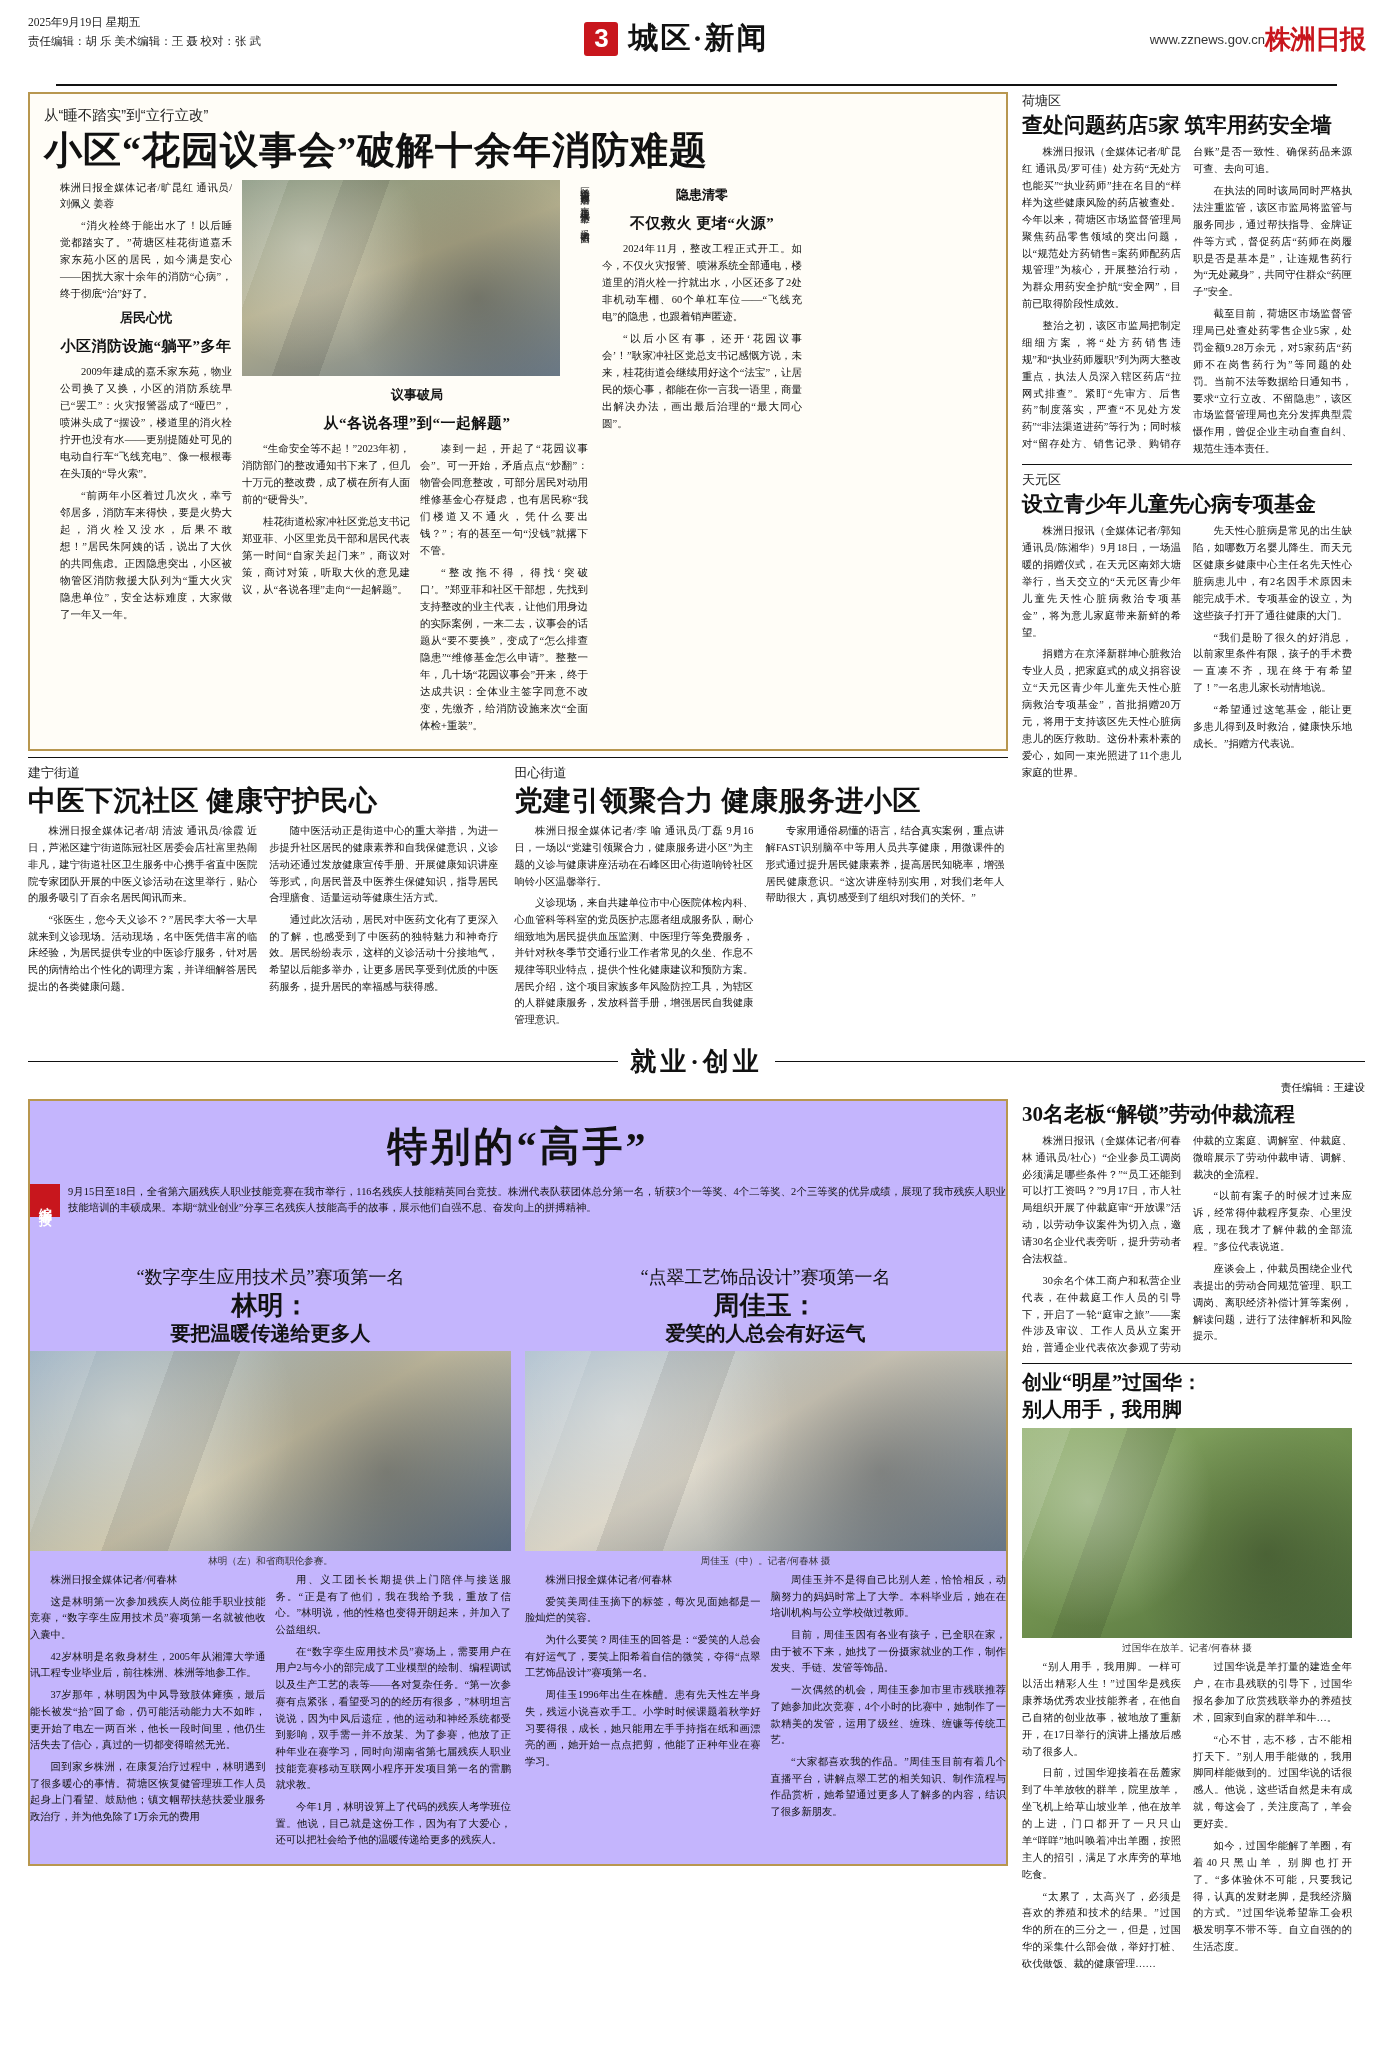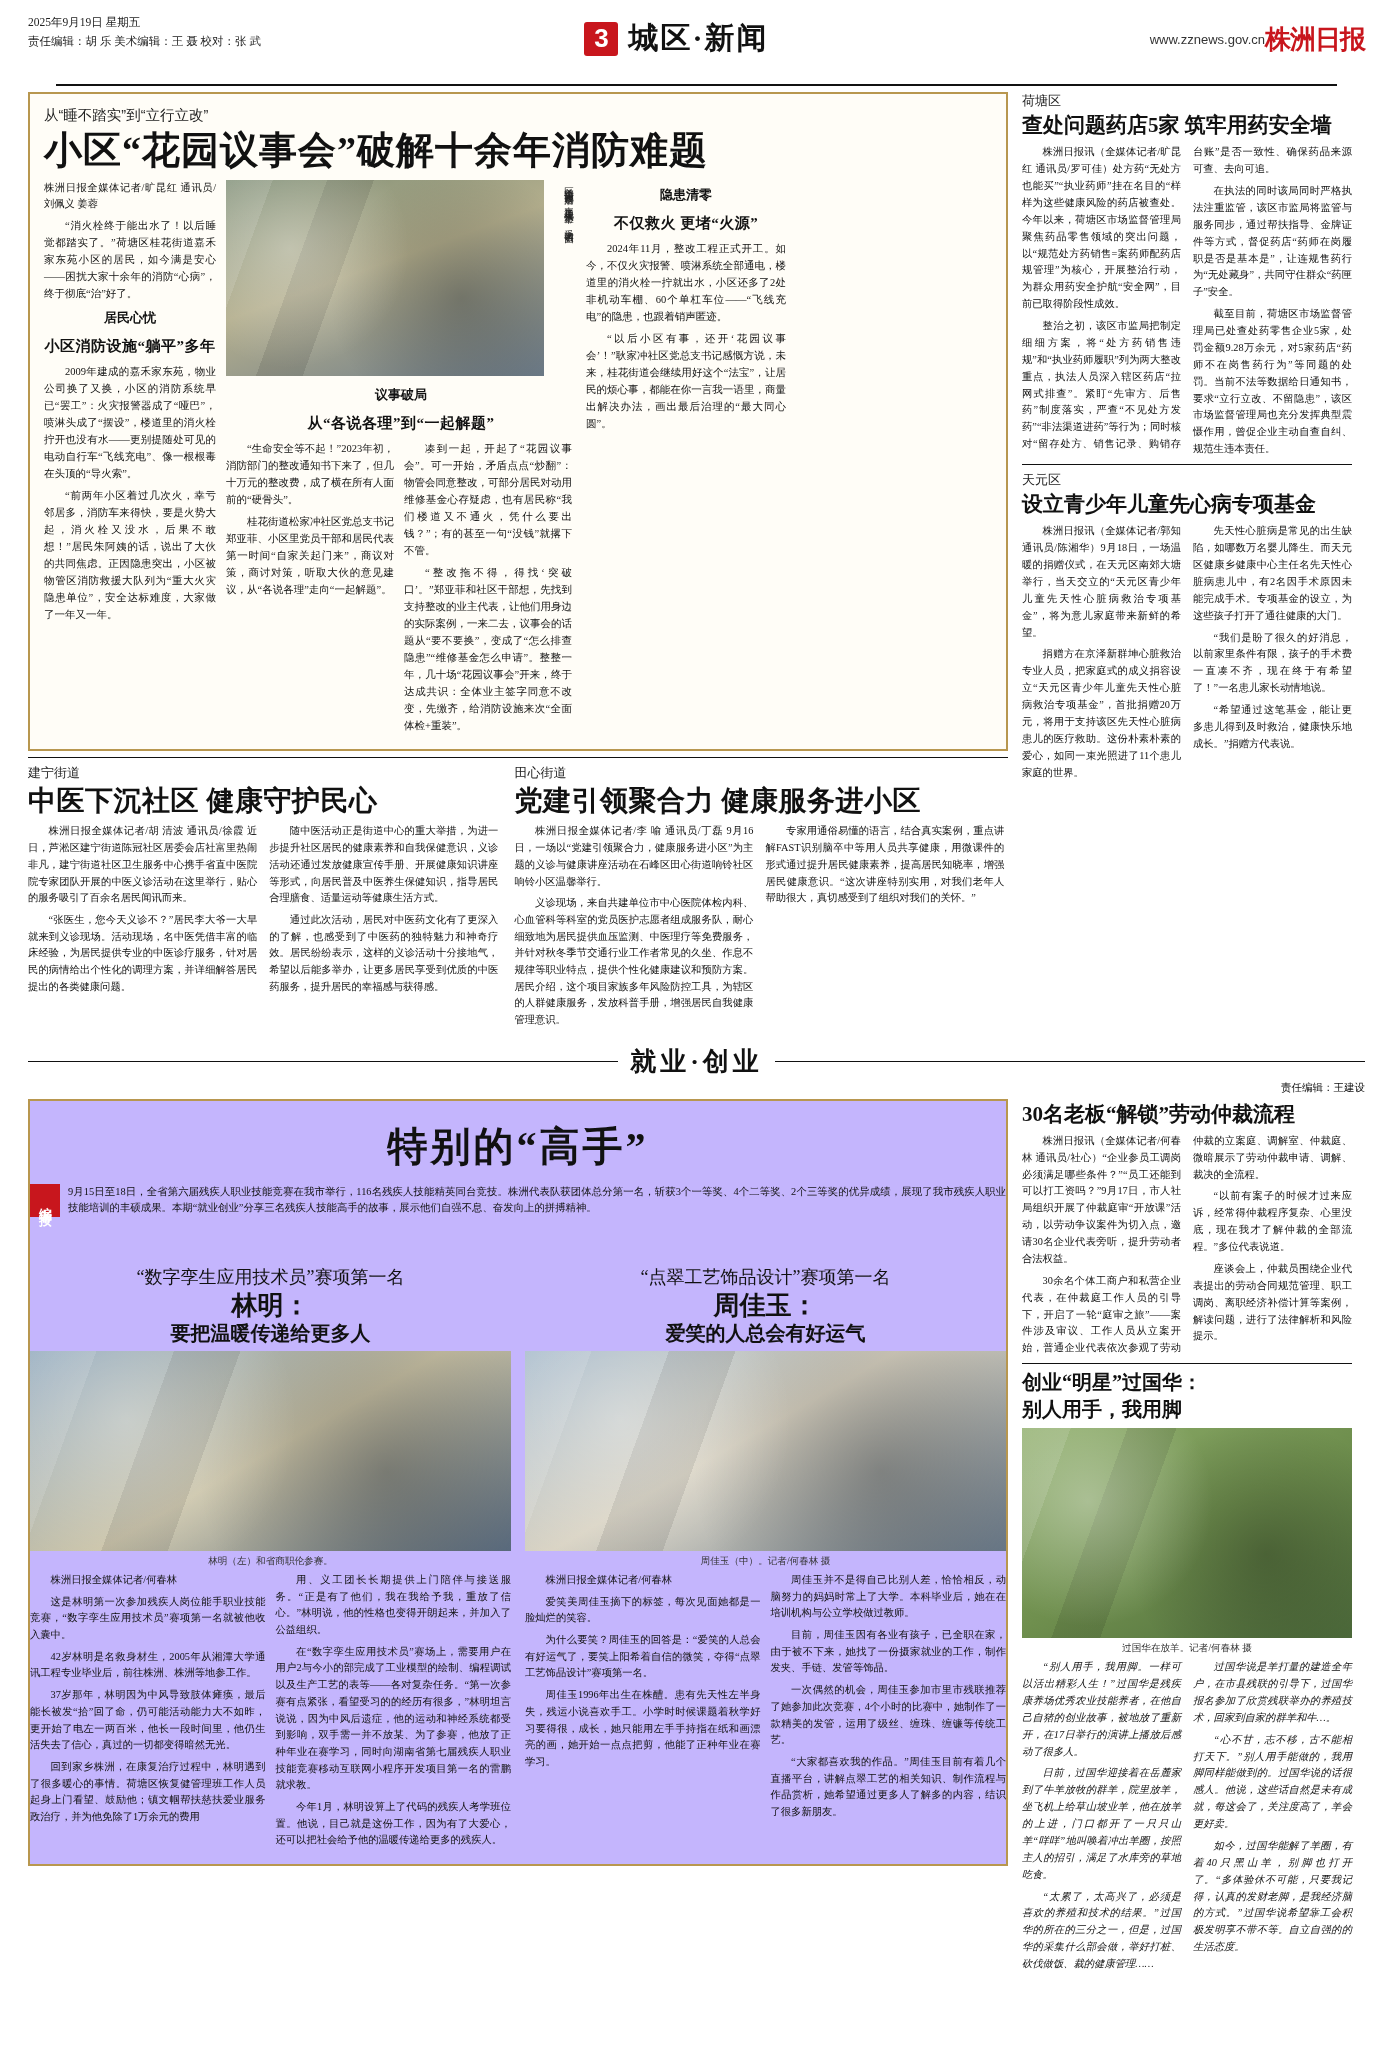--- a/index.html
+++ b/index.html
@@ -39,21 +39,21 @@
 
   .hr-thin { height:1px; background:#111; margin:6px 0; }
 
   
   .feature-box { border:2px solid #b8974f; padding:12px 14px 10px 14px; background:#fffdf7; }
   .feat-kicker { font-size:14.5px; color:#222; margin-bottom:4px; font-family:"Liberation Sans", sans-serif; }
   .feat-head { font-size:38px; font-weight:bold; letter-spacing:1px; line-height:1.12; margin:2px 0 8px 0; }
   .feat-body { display:flex; gap:10px; }
   .fb-col { font-size:10.5px; line-height:1.62; text-align:justify; color:#111; }
   .fb-col p { margin:0 0 5px 0; text-indent:2em; }
-  .fb-c1 { width:172px; }
+  .fb-c1 { width:172px;margin-left:16px; }
   .fb-c2 { width:350px; }
   .fb-c3 { width:200px; }
   .sub-h { font-size:15px; font-weight:bold; text-align:center; margin:6px 0 5px 0; letter-spacing:0.5px; }
   .sub-h2 { font-size:13px; font-weight:bold; text-align:center; margin:4px 0 4px 0; }
   .photo {
     background:linear-gradient(160deg,#7e8d74,#b3ae8d 45%,#6d7c8a);
     position:relative; overflow:hidden;
   }
   .photo.ph1 { height:196px; }
   .photo::after {
@@ -315,21 +315,21 @@
         <p>“以前有案子的时候才过来应诉，经常得仲裁程序复杂、心里没底，现在我才了解仲裁的全部流程。”多位代表说道。</p>
         <p>座谈会上，仲裁员围绕企业代表提出的劳动合同规范管理、职工调岗、离职经济补偿计算等案例，解读问题，进行了法律解析和风险提示。</p>
       </div>
 
       <div class="hr-thin"></div>
 
       <div class="right-head two">创业“明星”过国华：</div>
       <div class="right-head two" style="margin-top:-4px;">别人用手，我用脚</div>
       <div class="photo ph4"></div>
       <div class="pcap">过国华在放羊。记者/何春林  摄</div>
-      <div class="rcol" style="column-count:2; column-gap:12px;font-style:italic;">
+      <div class="rcol" style="column-count:2; column-gap:12px;">
         <p>“别人用手，我用脚。一样可以活出精彩人生！”过国华是残疾康养场优秀农业技能养者，在他自己自猪的创业故事，被地放了重新开，在17日举行的演讲上播放后感动了很多人。</p>
         <p>日前，过国华迎接着在岳麓家到了牛羊放牧的群羊，院里放羊，坐飞机上给草山坡业羊，他在放羊的上进，门口都开了一只只山羊“咩咩”地叫唤着冲出羊圈，按照主人的招引，满足了水库旁的草地吃食。</p>
         <p>“太累了，太高兴了，必须是喜欢的养殖和技术的结果。”过国华的所在的三分之一，但是，过国华的采集什么部会做，举好打桩、砍伐做饭、裁的健康管理……</p>
         <p>过国华说是羊打量的建造全年户，在市县残联的引导下，过国华报名参加了欣赏残联举办的养殖技术，回家到自家的群羊和牛…。</p>
         <p>“心不甘，志不移，古不能相打天下。”别人用手能做的，我用脚同样能做到的。过国华说的话很感人。他说，这些话自然是未有成就，每这会了，关注度高了，羊会更好卖。</p>
         <p>如今，过国华能解了羊圈，有着40只黑山羊，别脚也打开了。“多体验休不可能，只要我记得，认真的发财老脚，是我经济脑的方式。”过国华说希望靠工会积极发明享不带不等。自立自强的的生活态度。</p>
       </div>
     </div>
 
   </div>

